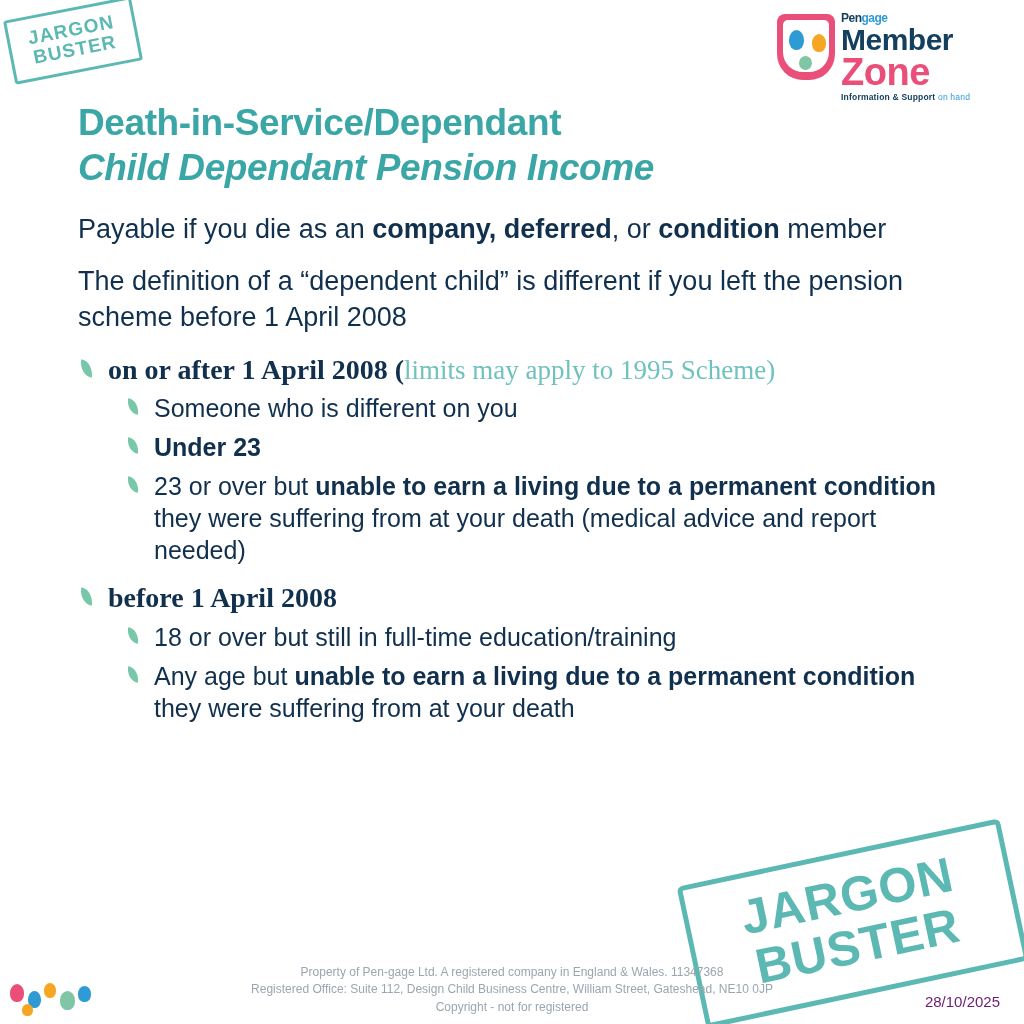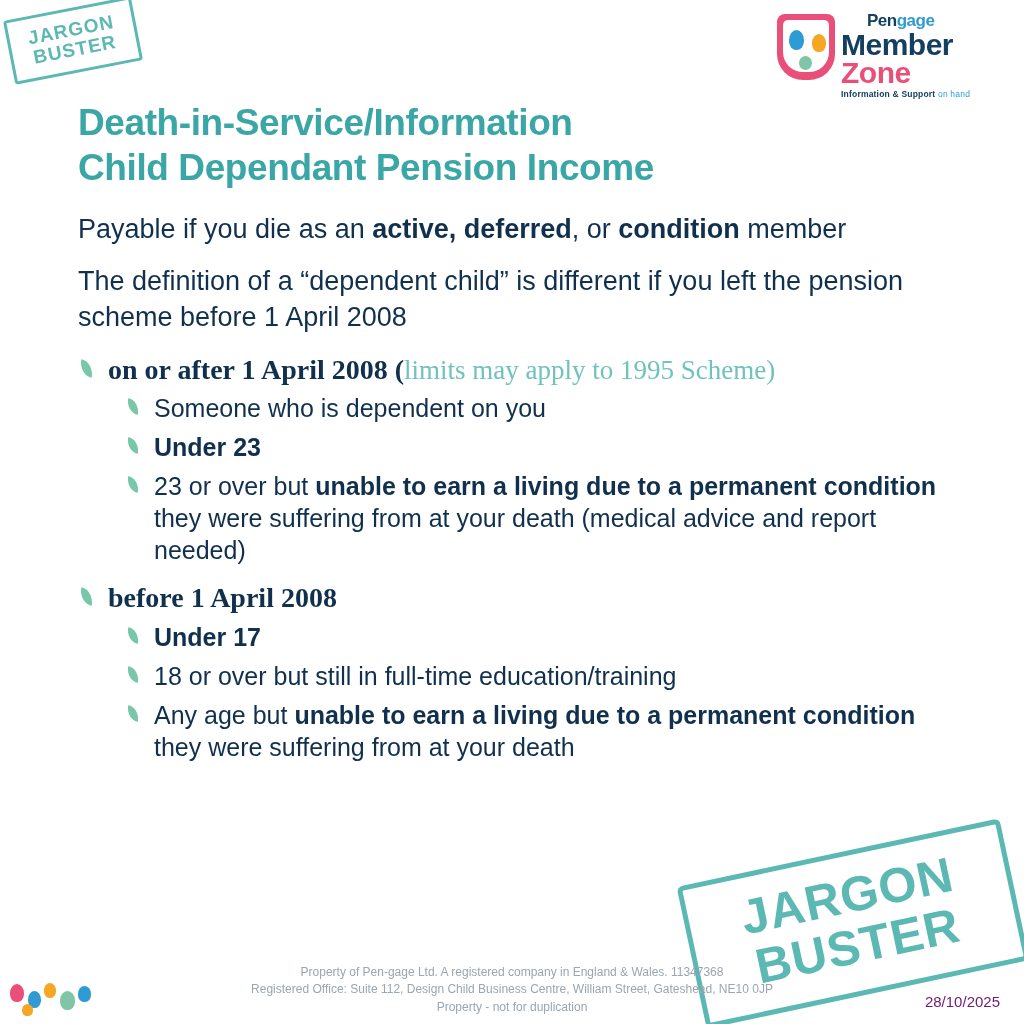--- a/index.html
+++ b/index.html
@@ -93,36 +93,35 @@
   }
   .logo-shield .bird3 {
     position: absolute;
     left: 22px; bottom: 10px;
     width: 13px; height: 14px;
     background: #7fc5a6;
     border-radius: 50%;
   }
   .logo-text { line-height: 1; padding-top: 2px; }
   .logo-pen {
-    font-size: 17px;
+    font-size: 12px;
     font-weight: bold;
     color: #14405f;
     letter-spacing: -0.5px;
-    margin-left: 26px;
   }
   .logo-pen .gage { color: #2f9bd4; }
   .logo-member {
     font-size: 30px;
     font-weight: bold;
     color: #14405f;
     letter-spacing: -0.5px;
     margin-top: 1px;
   }
   .logo-zone {
-    font-size: 30px;
+    font-size: 38px;
     font-weight: bold;
     color: #e94f78;
     letter-spacing: -0.5px;
     margin-top: -2px;
   }
   .logo-tag {
     font-size: 8.5px;
     color: #2f9bd4;
     margin-top: 2px;
     letter-spacing: 0.2px;
@@ -137,21 +136,21 @@
     width: 880px;
   }
   h1.title {
     margin: 0 0 22px 0;
     font-size: 37px;
     line-height: 1.22;
     font-weight: bold;
     color: #3aa7a6;
     letter-spacing: -0.4px;
   }
-  h1.title .l2 { display: block; }
+  h1.title .l2 { display: block; font-style: italic; }
 
   .para {
     font-size: 27px;
     line-height: 1.33;
     margin: 0 0 16px 0;
     color: #11304e;
   }
   .para b { font-weight: bold; }
 
   
@@ -257,60 +256,56 @@
     <div class="logo-pen"><span>Pen</span><span class="gage">gage</span></div>
     <div class="logo-member">Member</div>
     <div class="logo-zone">Zone</div>
     <div class="logo-tag"><span class="b">Information &amp; Support</span><span> on hand</span></div>
   </div>
 </div>
 
 <div class="content">
 
   <h1 class="title">
-    <span class="l1">Death-in-Service/Information</span>
+    <span class="l1">Death-in-Service/Dependant</span>
     <span class="l2">Child Dependant Pension Income</span>
   </h1>
 
-  <p class="para"><span>Payable if you die as an </span><b>active, deferred</b><span>, or </span><b>condition</b><span> member</span></p>
+  <p class="para"><span>Payable if you die as an </span><b>company, deferred</b><span>, or </span><b>condition</b><span> member</span></p>
 
   <p class="para">The definition of a “dependent child” is different if you left the pension scheme before 1 April 2008</p>
 
   <ul class="lvl1">
     <li>
       <span class="leaf"></span>
       <span class="headline">on or after 1 April 2008</span><span class="headline"> (</span><span class="teal">limits may apply to 1995 Scheme</span><span class="teal">)</span>
     </li>
   </ul>
   <ul class="lvl2">
     <li>
       <span class="leaf"></span>
-      <span></span><b></b><span>Someone who is dependent on you</span>
+      <span></span><b></b><span>Someone who is different on you</span>
     </li>
     <li>
       <span class="leaf"></span>
       <span></span><b>Under 23</b><span></span>
     </li>
     <li>
       <span class="leaf"></span>
       <span>23 or over but </span><b>unable to earn a living due to a permanent condition</b><span> they were suffering from at your death (medical advice and report needed)</span>
     </li>
   </ul>
 
   <ul class="lvl1">
     <li>
       <span class="leaf"></span>
       <span class="headline">before 1 April 2008</span>
     </li>
   </ul>
   <ul class="lvl2">
-    <li>
-      <span class="leaf"></span>
-      <span></span><b>Under 17</b><span></span>
-    </li>
     <li>
       <span class="leaf"></span>
       <span></span><b></b><span>18 or over but still in full-time education/training</span>
     </li>
     <li>
       <span class="leaf"></span>
       <span>Any age but </span><b>unable to earn a living due to a permanent condition</b><span> they were suffering from at your death</span>
     </li>
   </ul>
 
@@ -326,15 +321,15 @@
     <i class="bd2"></i>
     <i class="bd3"></i>
     <i class="bd4"></i>
     <i class="bd5"></i>
     <i class="bd6"></i>
 </div>
 
 <div class="footer">
   <span>Property of Pen-gage Ltd.  A registered company in England &amp; Wales.  11347368</span>
   <span>Registered Office: Suite 112, Design Child Business Centre, William Street, Gateshead, NE10 0JP</span>
-  <span>Property - not for duplication</span>
+  <span>Copyright - not for registered</span>
 </div>
 <div class="date">28/10/2025</div>
 
 </body></html>

